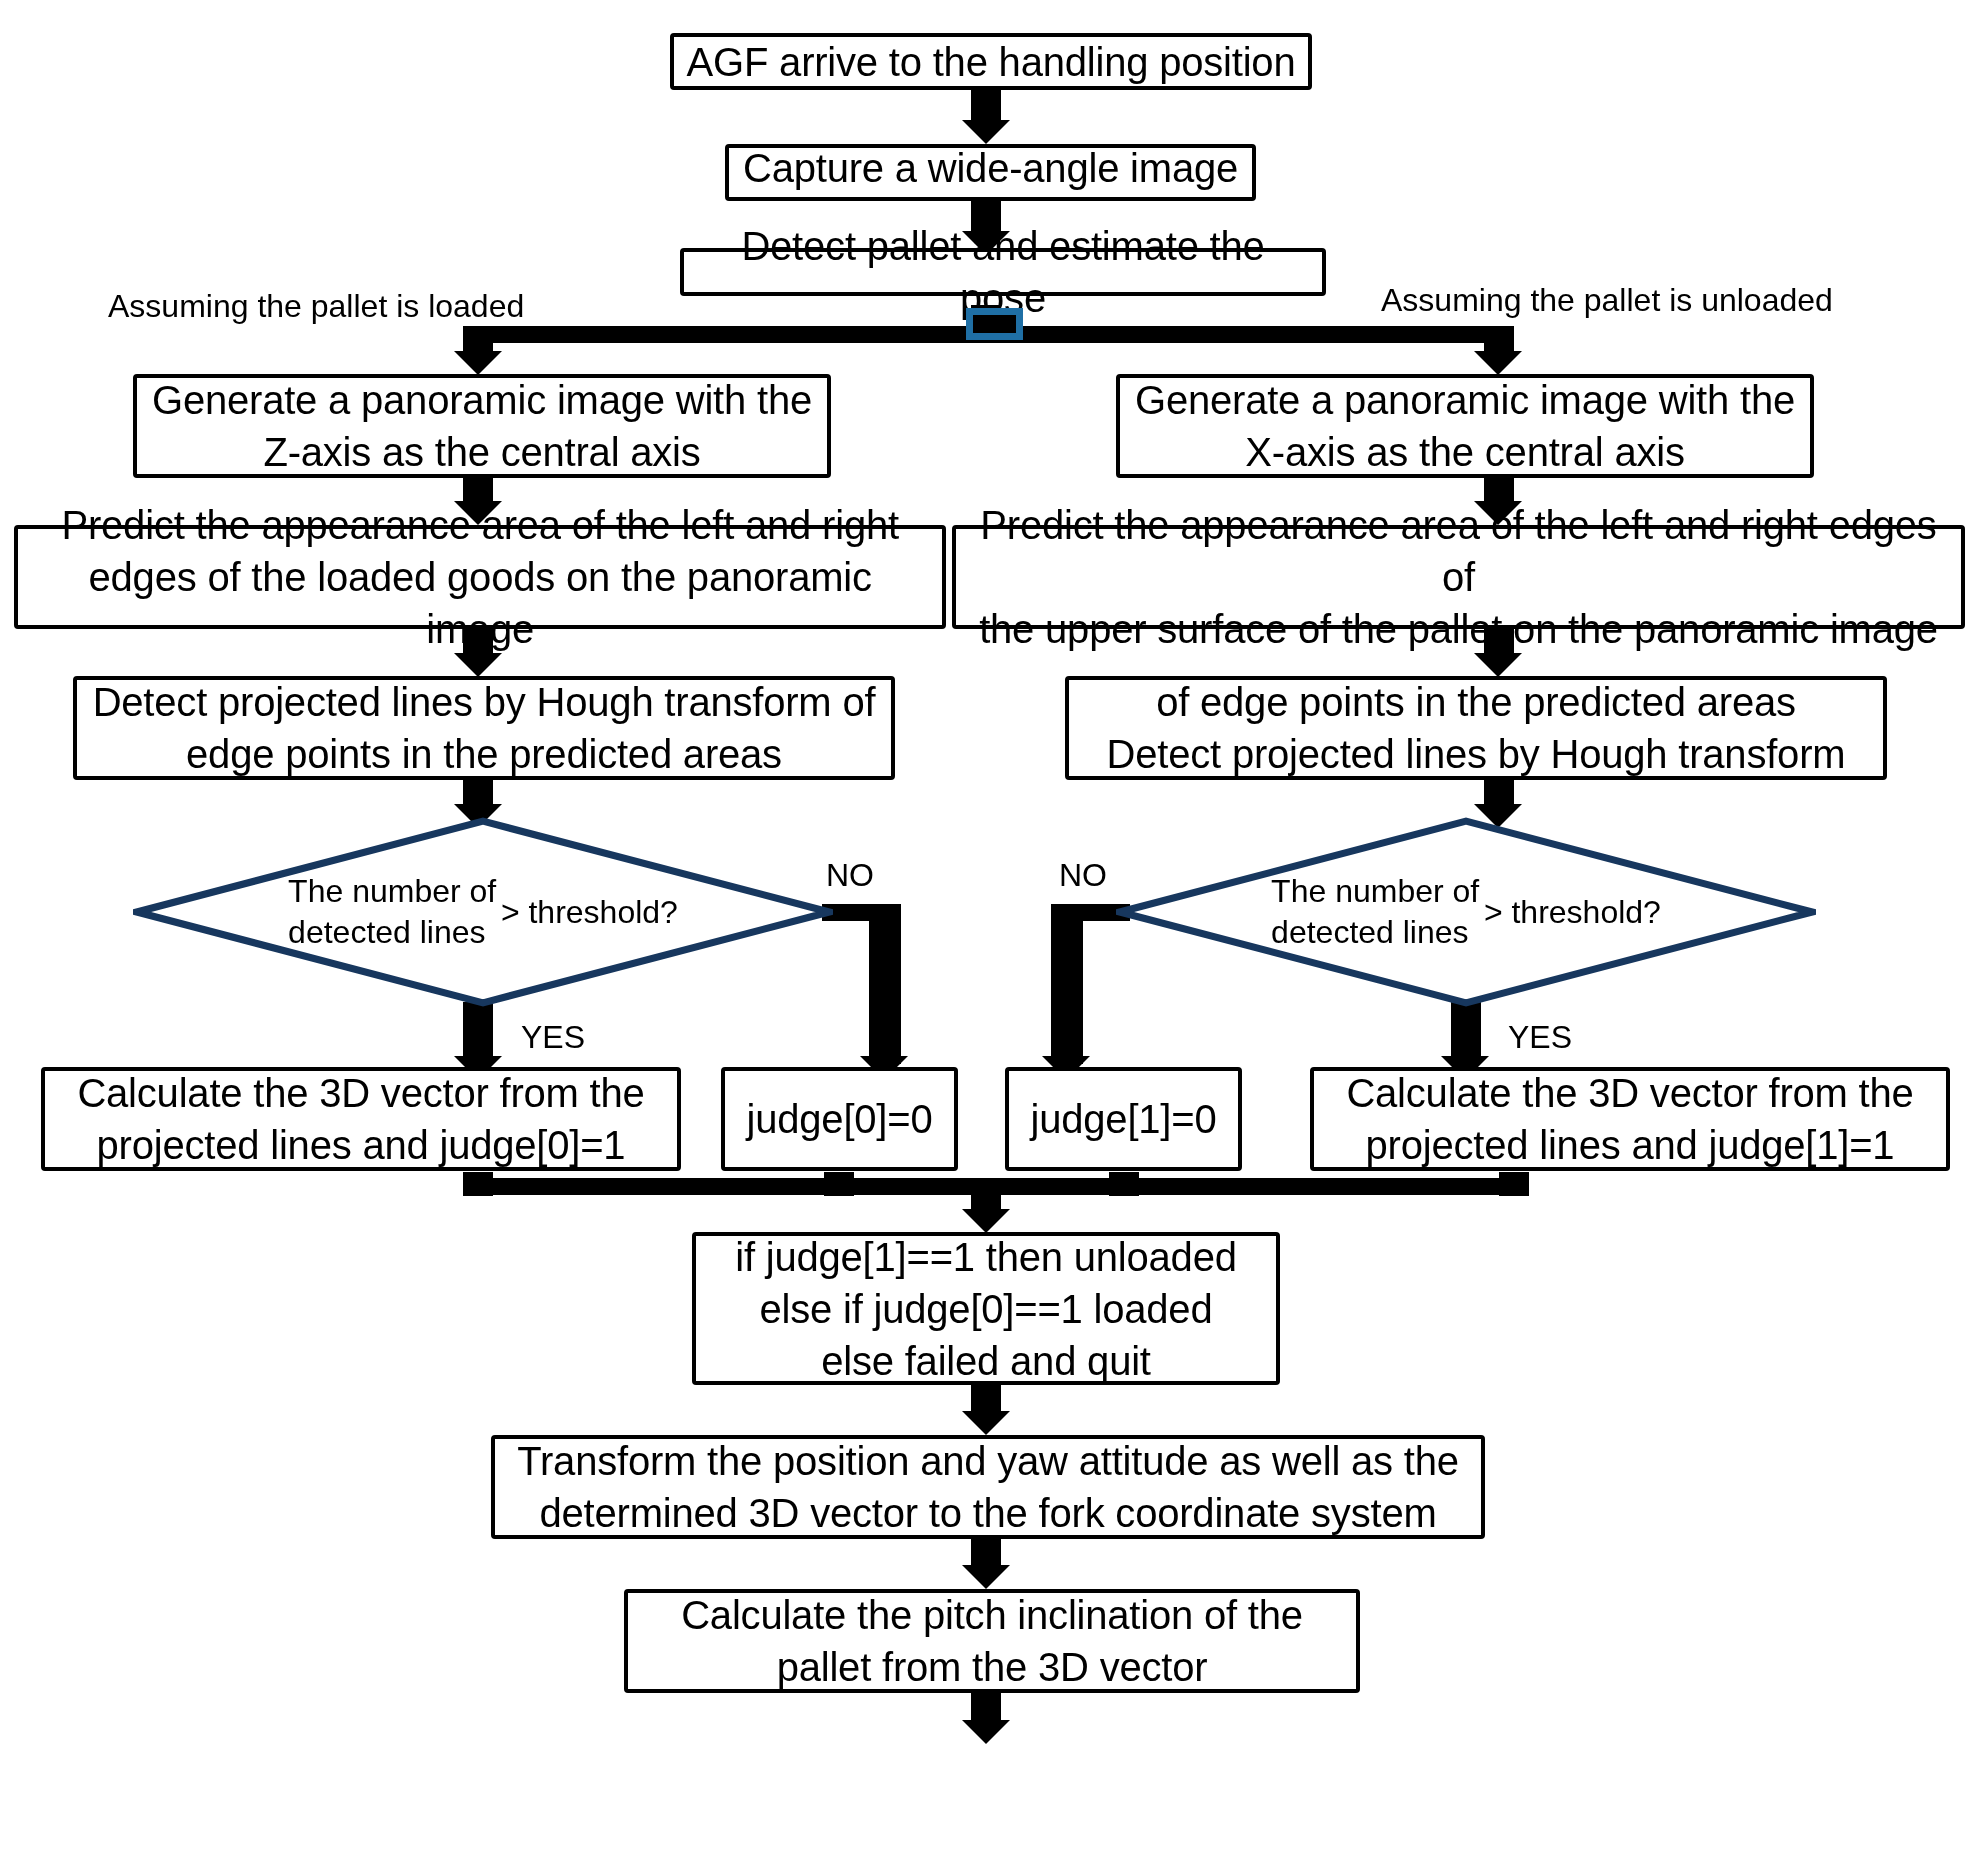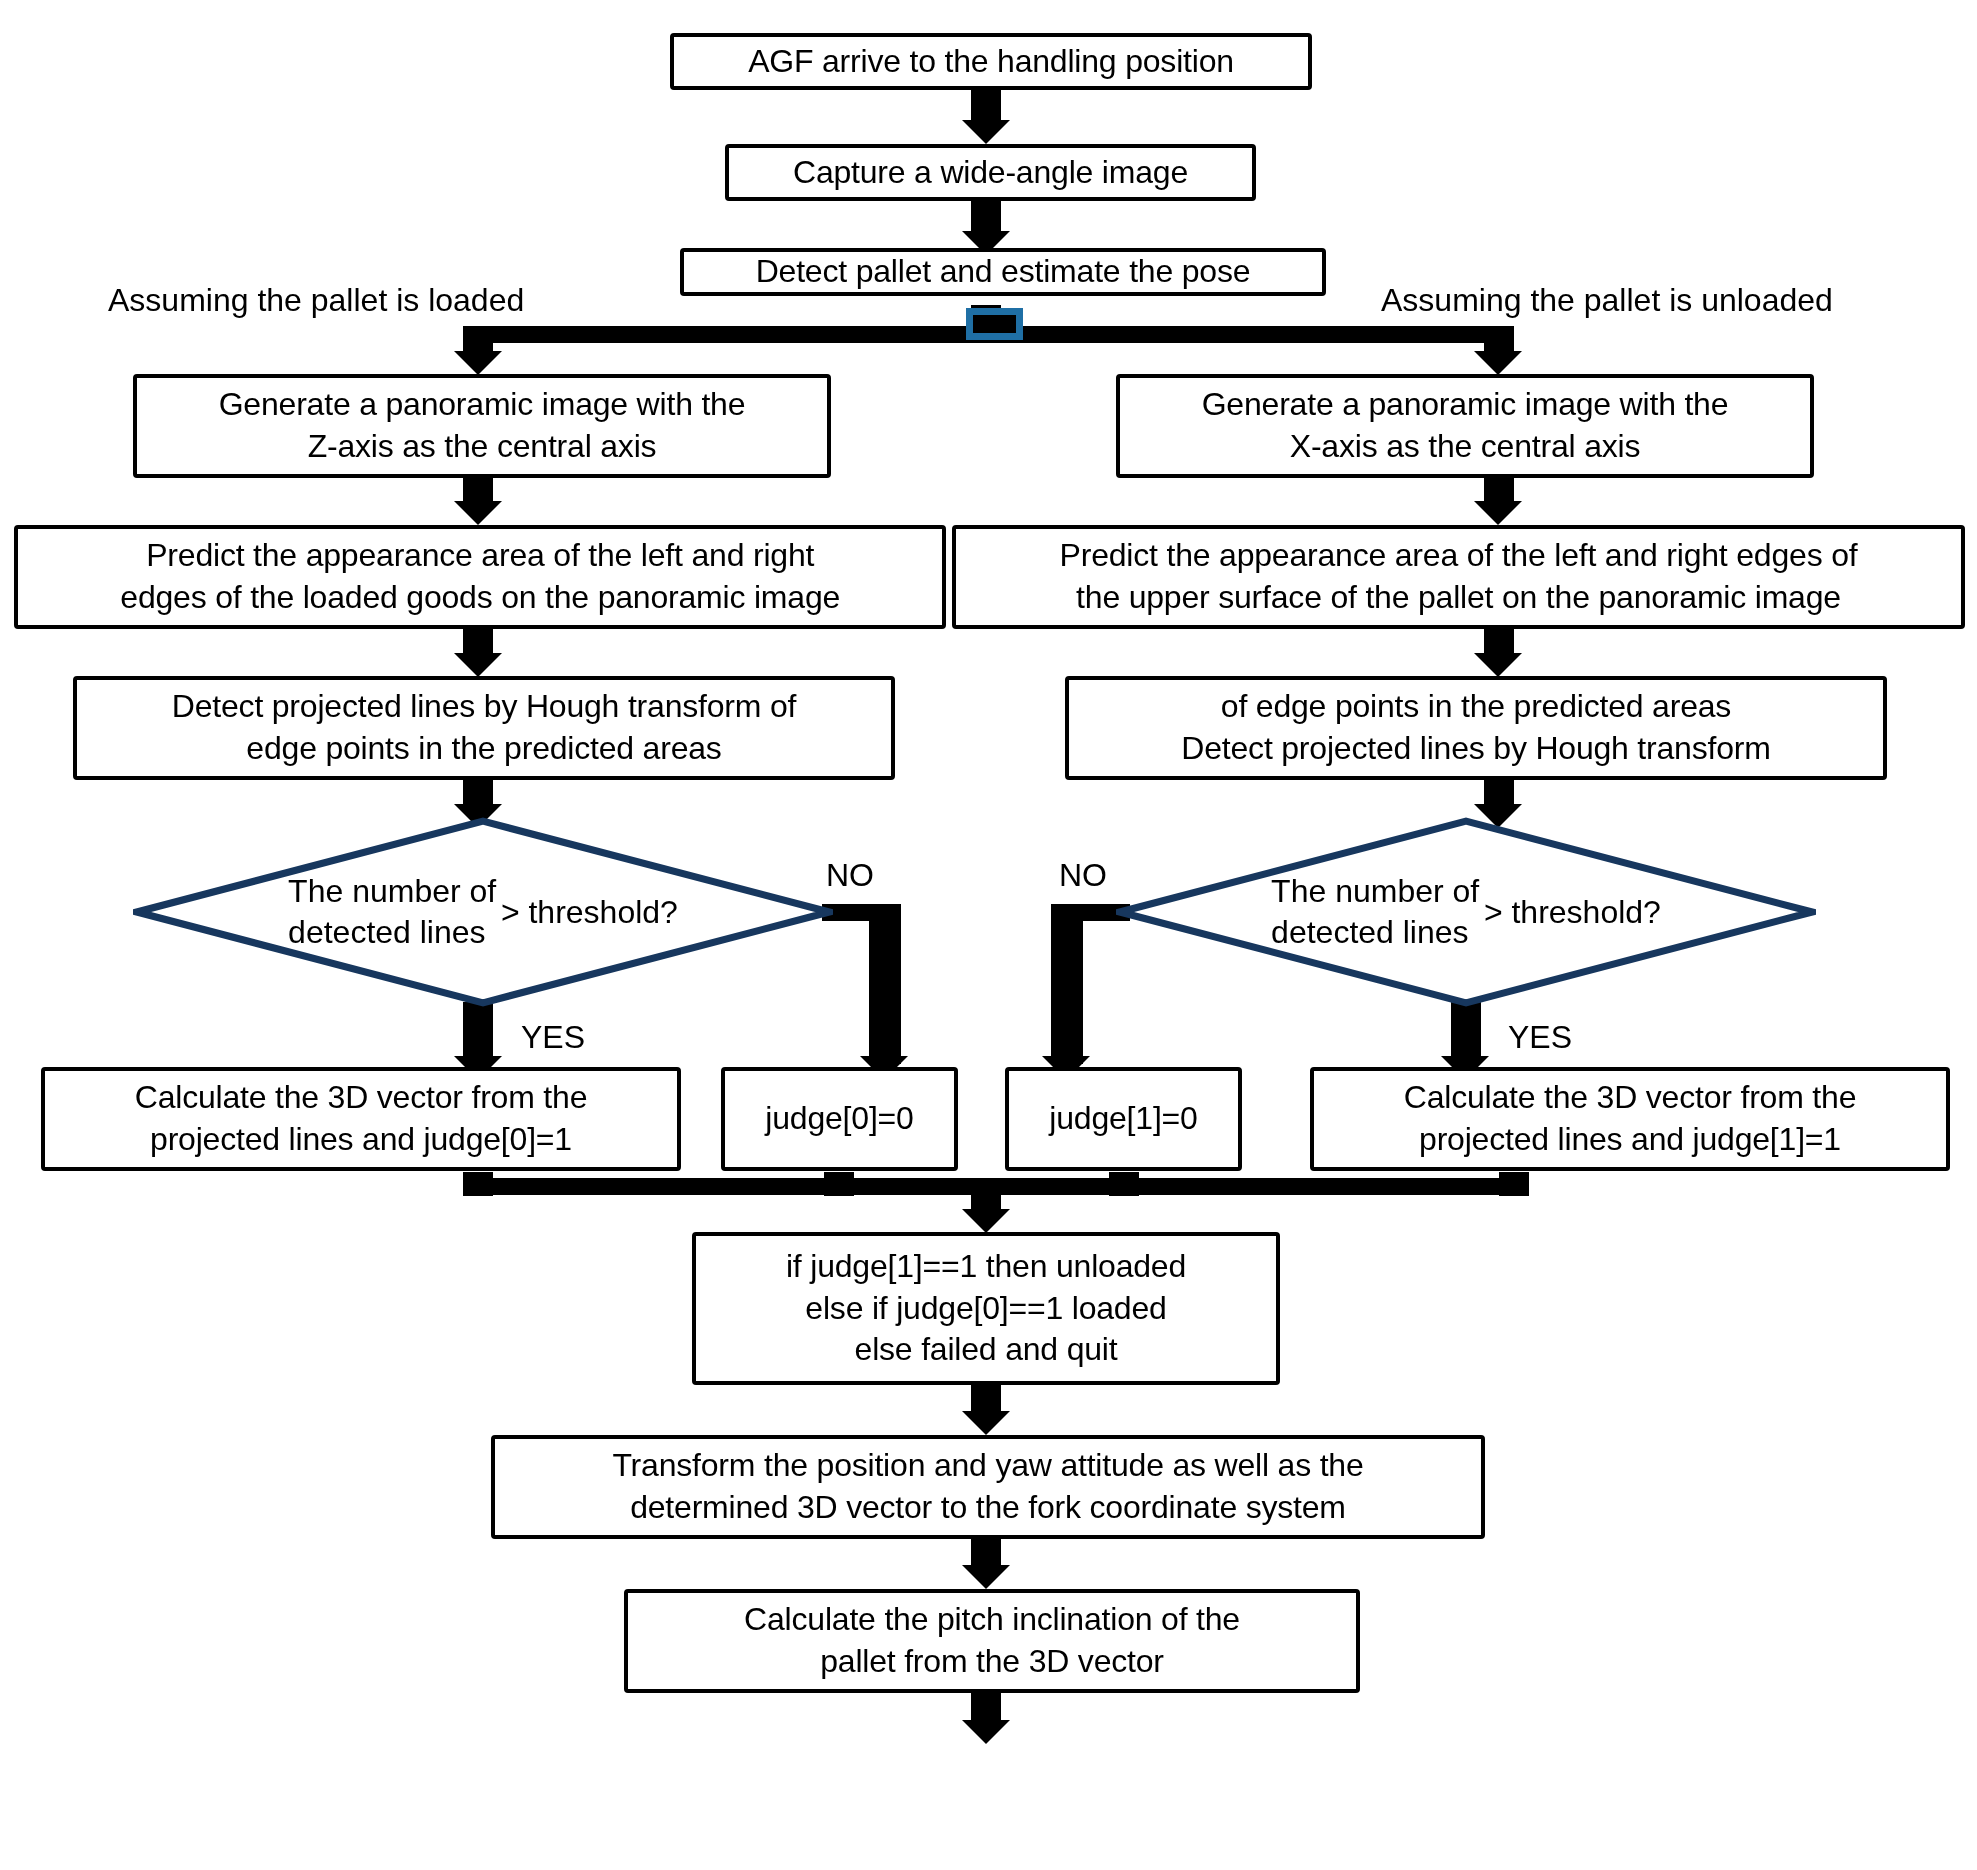--- a/index.html
+++ b/index.html
@@ -17,21 +17,21 @@
     position:absolute;
     box-sizing:border-box;
     background:#ffffff;
     border:4.7px solid #000000;
     border-radius:4px;
     display:flex;
     align-items:center;
     justify-content:center;
     text-align:center;
     line-height:1.30;
-    font-size:32px;
+    font-size:40px;
     letter-spacing:-0.2px;
     padding:3.2px 11px;
     z-index:5;
   }
   .node span{display:block;width:100%;}
 
   
   .caption{
     position:absolute;
     font-size:32px;
@@ -109,21 +109,21 @@
   <div class="hline" style="left:463px;top:326px;width:1051px;height:17.4px;"></div>
 
   <div class="marker" style="left:966px;top:308px;width:57px;height:32px;"></div>
 
   <div class="vline" style="left:463px;top:326px;width:30px;height:32px;"></div>
   <div class="arrowhead" style="left:454px;top:351px;"></div>
 
   <div class="vline" style="left:1484px;top:326px;width:30px;height:32px;"></div>
   <div class="arrowhead" style="left:1474px;top:351px;"></div>
 
-  <div class="caption" style="left:108px;top:282px;">Assuming the pallet is loaded</div>
+  <div class="caption" style="left:108px;top:288px;">Assuming the pallet is loaded</div>
   <div class="caption" style="left:1361px;top:282px;margin-left:20px;">Assuming the pallet is unloaded</div>
 
   <div class="node" style="left:133px;top:374px;width:698px;height:104px;">
     <span>
       <span>Generate a panoramic image with the</span>
       <span>Z-axis as the central axis</span>
     </span>
   </div>
 
   <div class="vline" style="left:463px;top:478px;width:30px;height:30px;"></div>

